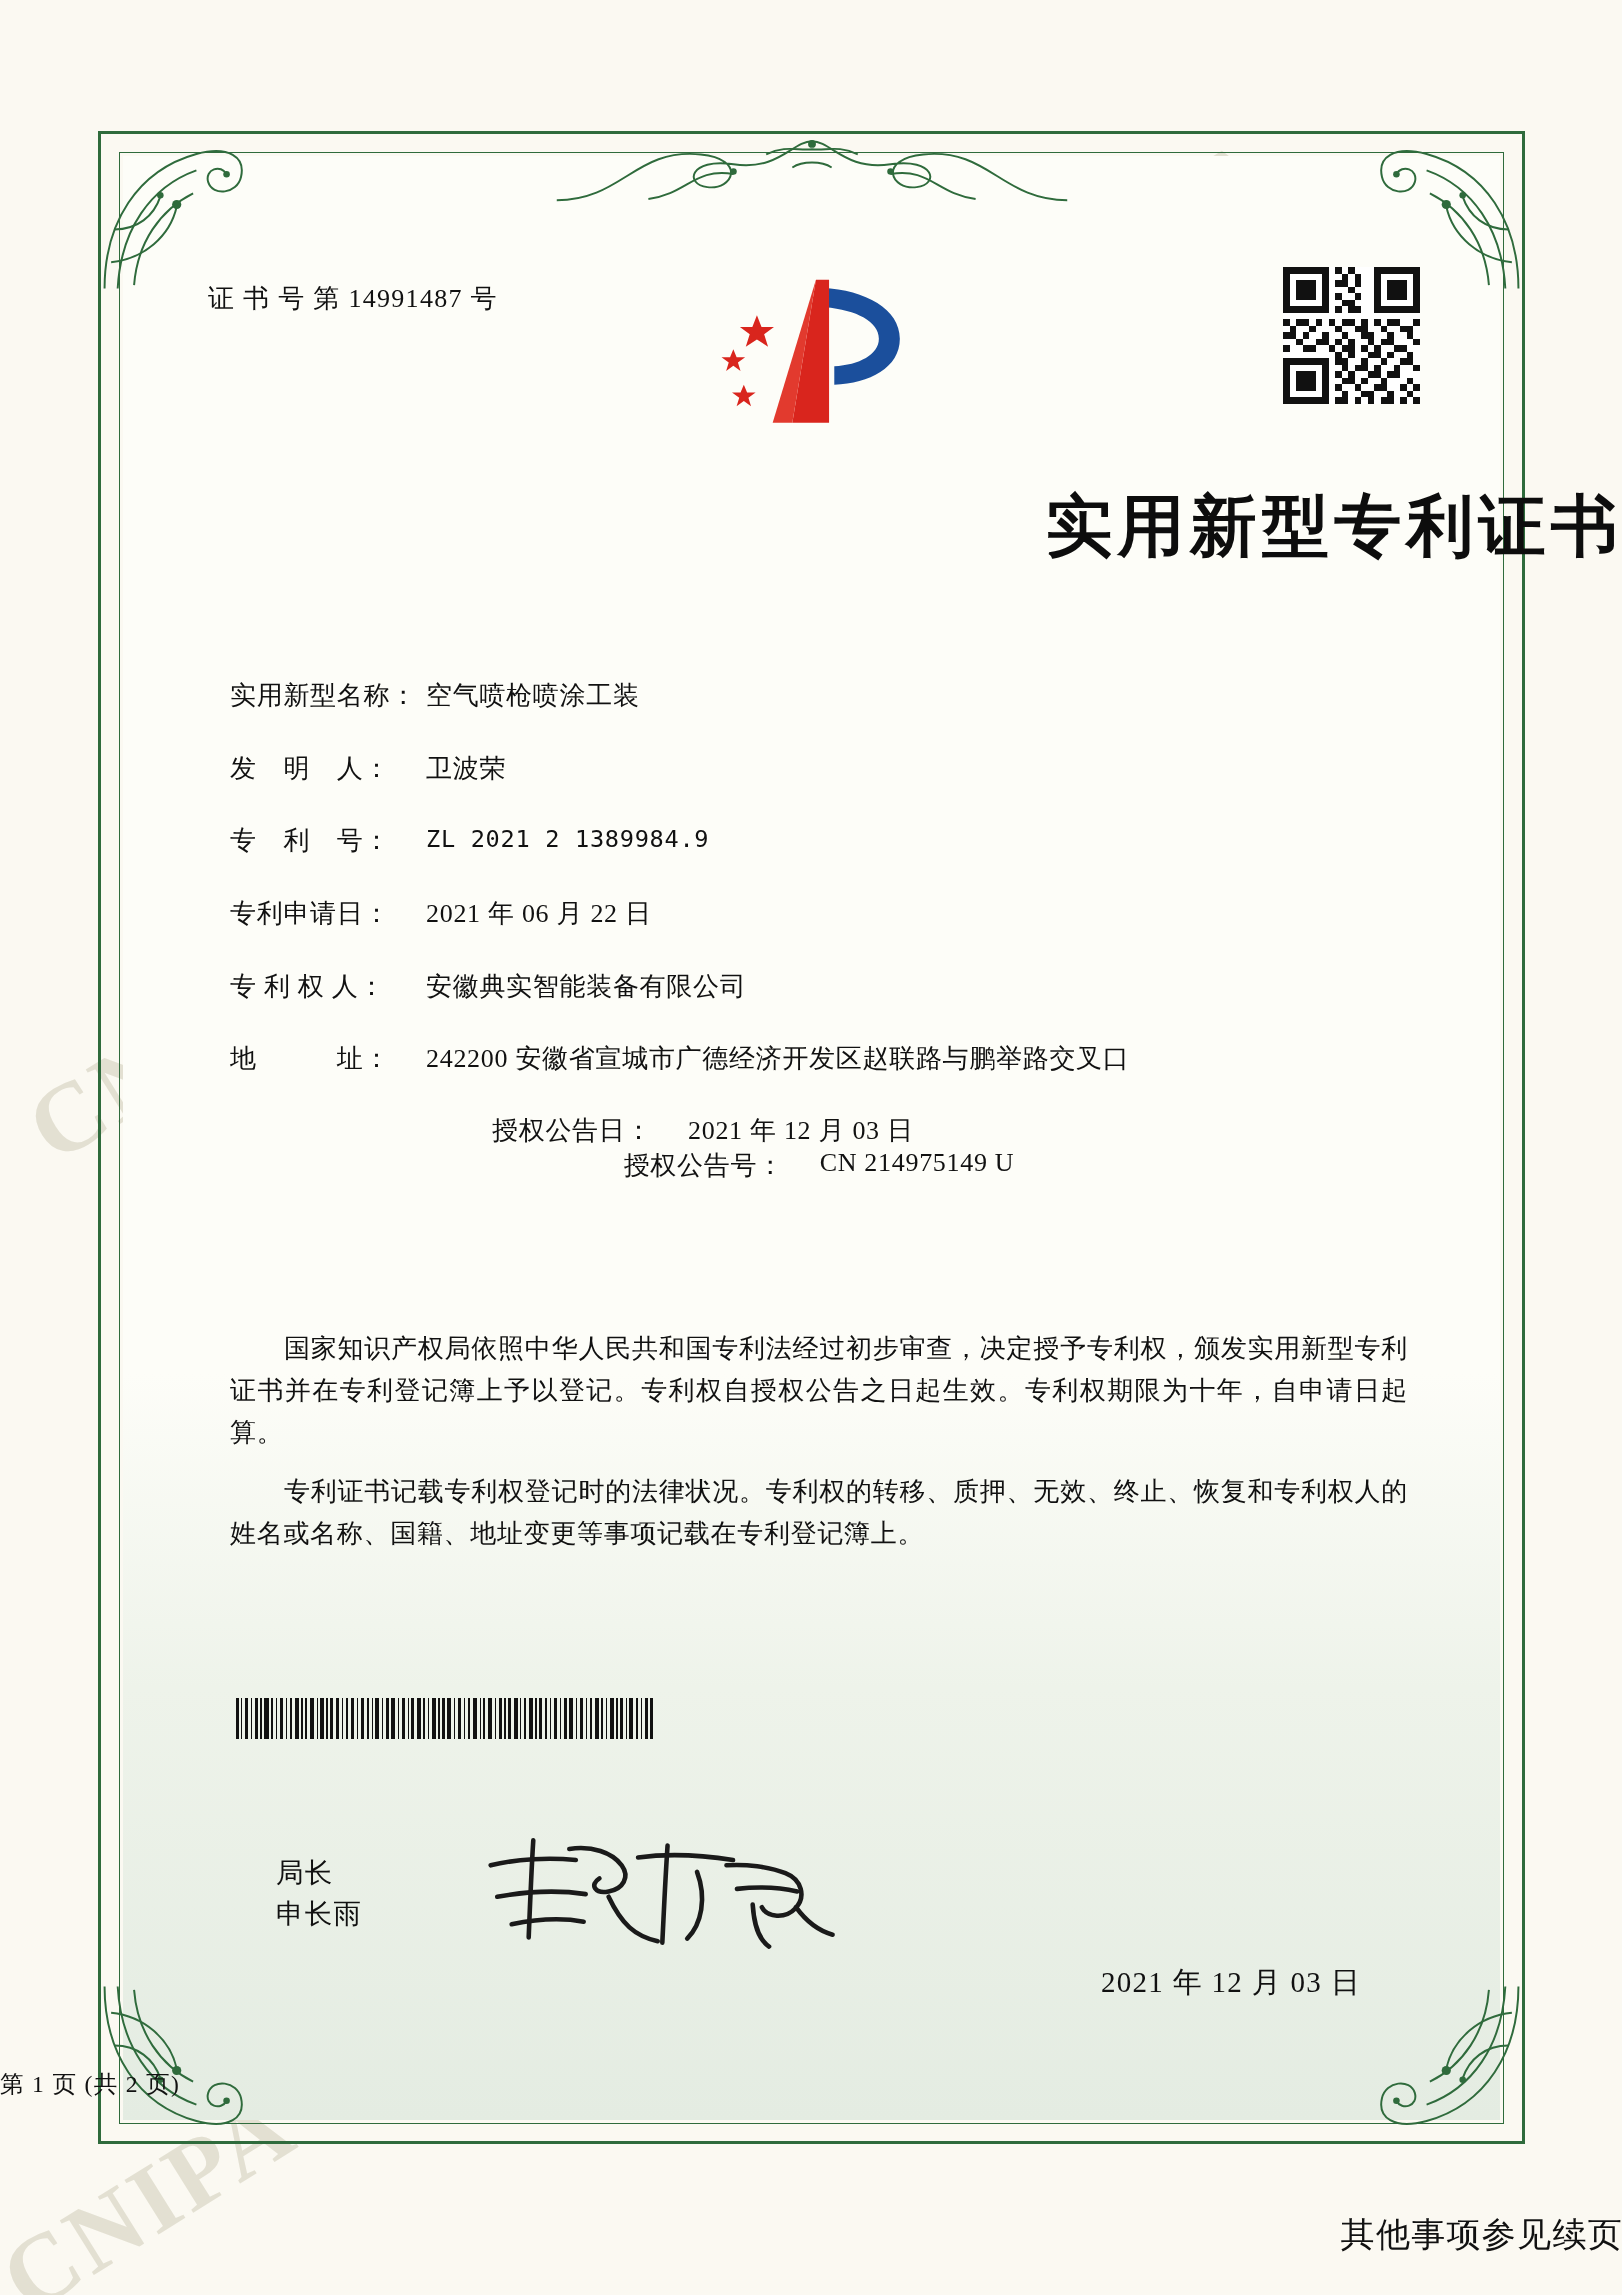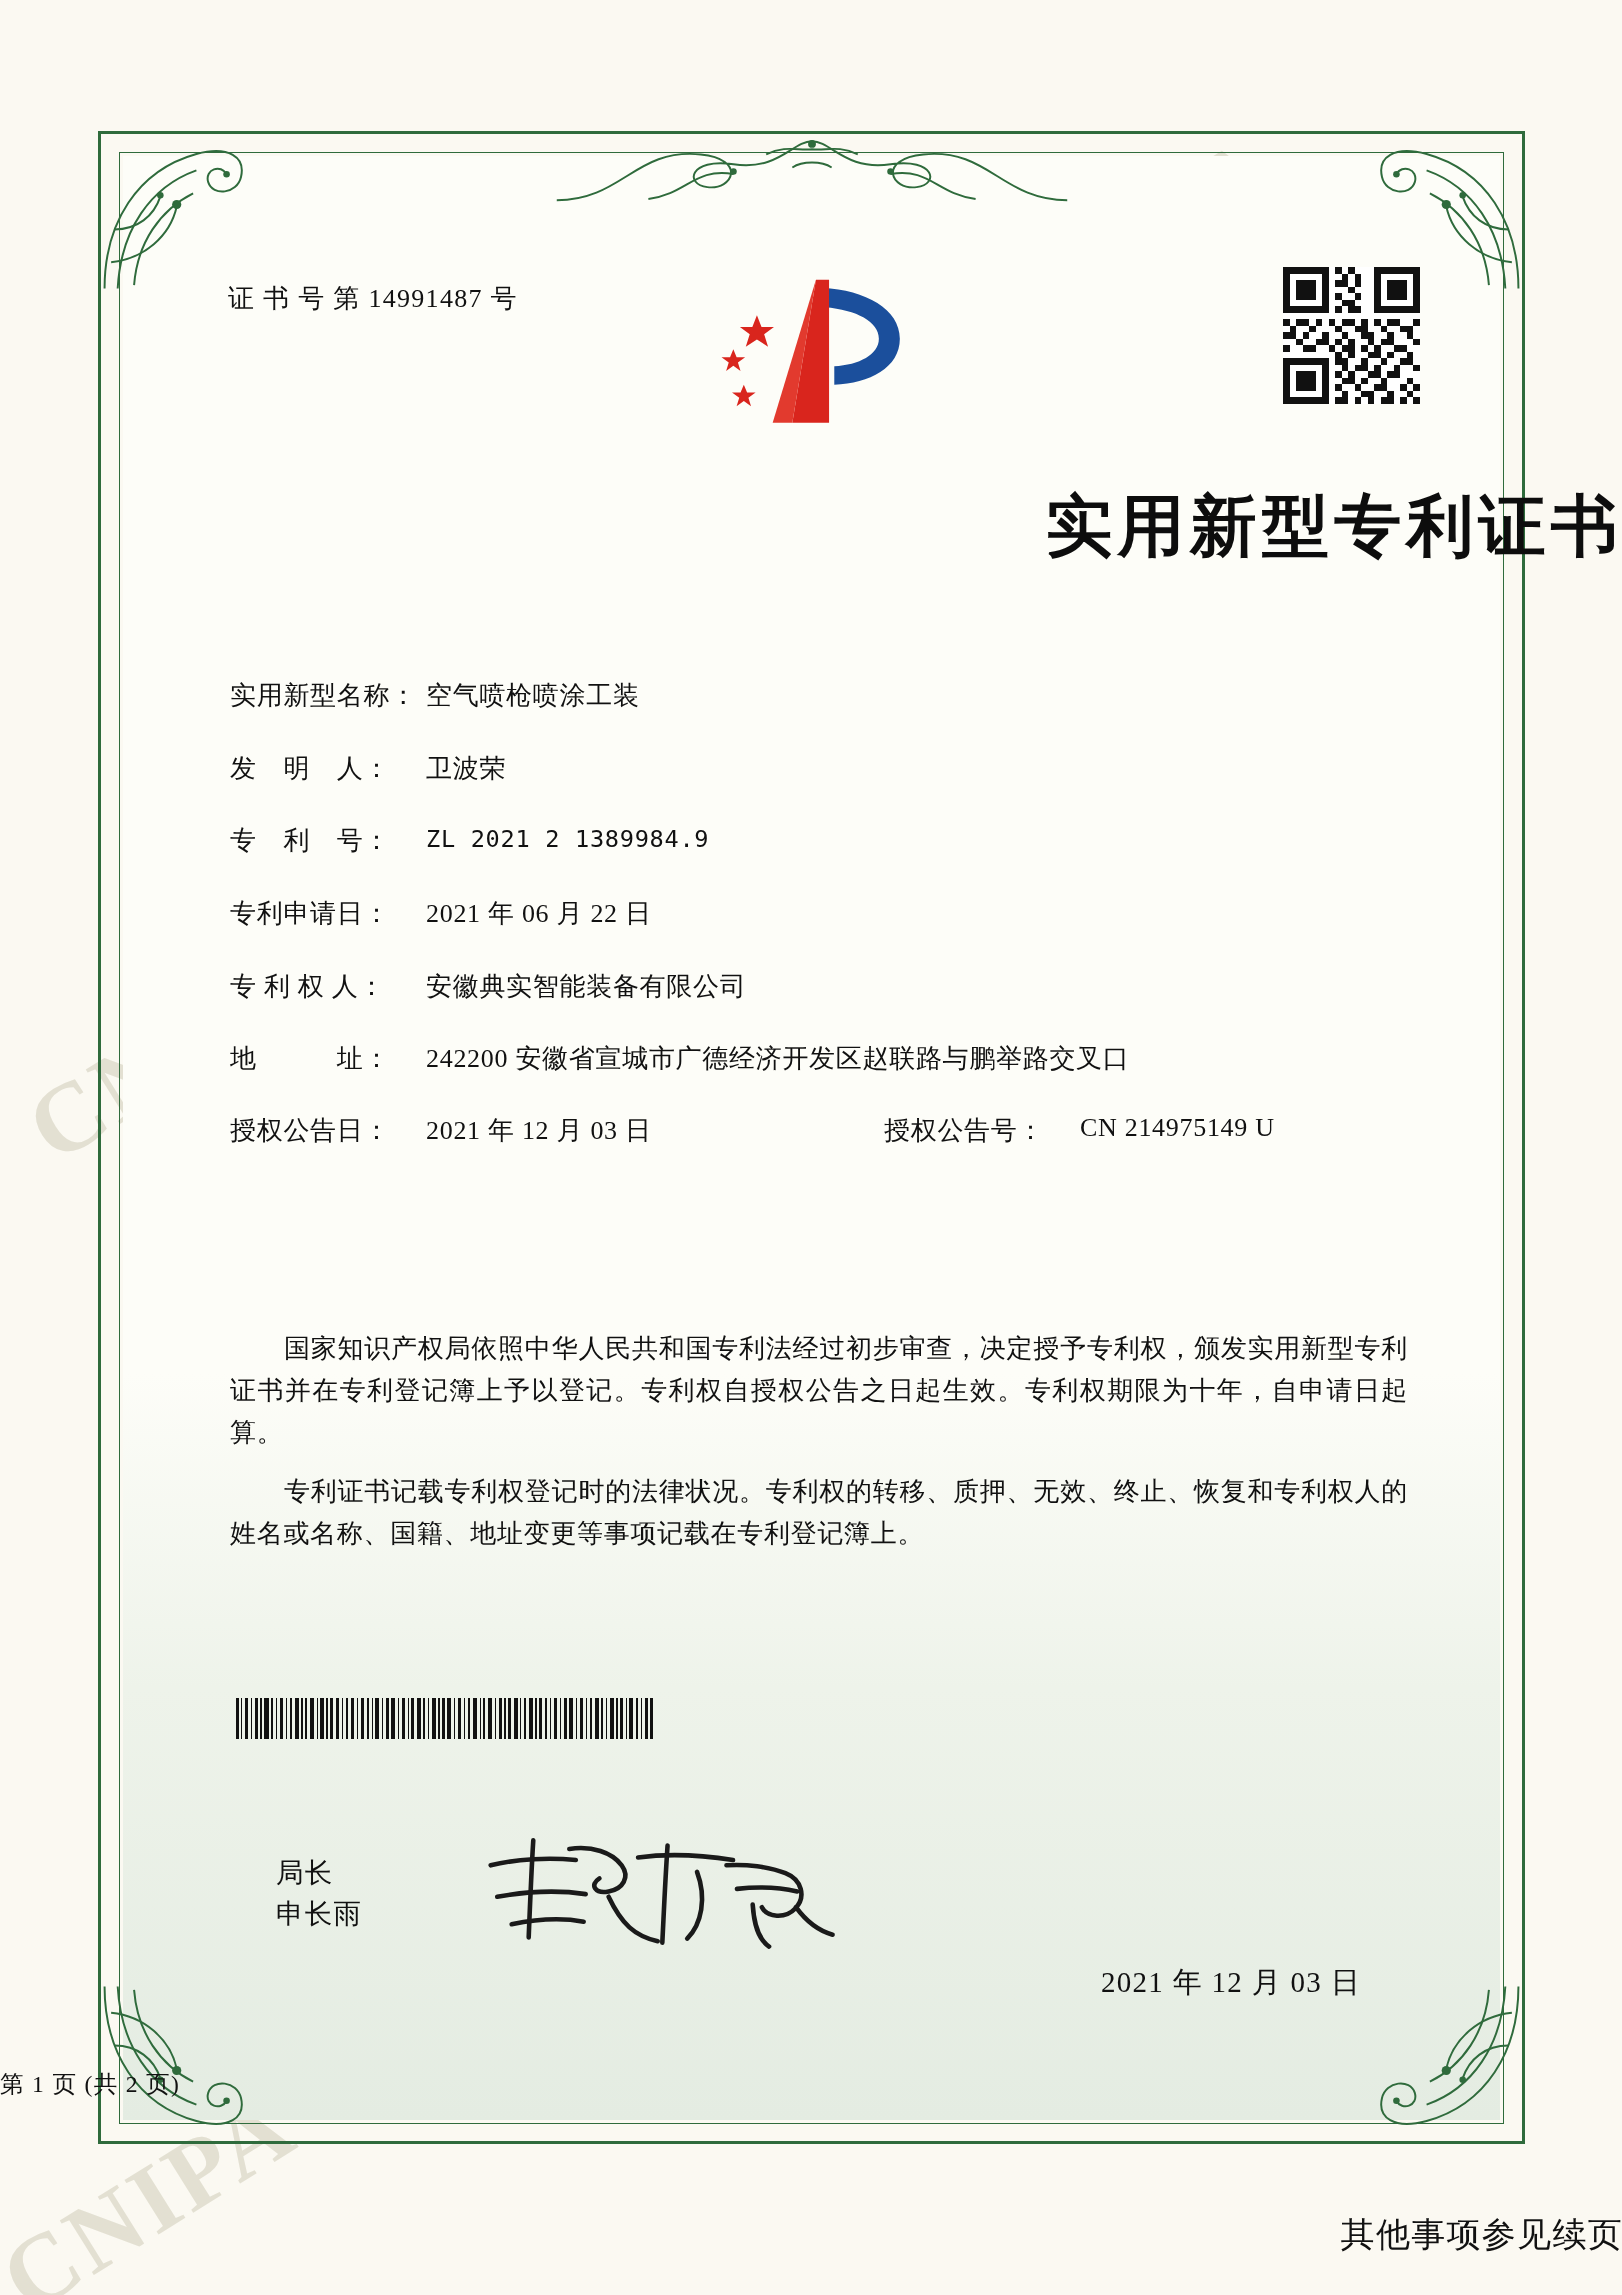--- a/index.html
+++ b/index.html
@@ -86,21 +86,20 @@
   .wm7 { left: -13px;  top: 2146px; font-size: 98px; transform: rotate(-32deg); }
 
   
   .cert-no {
     position: absolute;
     left: 208px;
     top: 281px;
     font-size: 26px;
     color: #111;
     letter-spacing: 1.3px;
-    margin-left: 20px;
   }
   .emblem {
     position: absolute;
     left: 50%;
     top: 268px;
     transform: translateX(-50%);
     width: 236px;
     height: 177px;
   }
   .emblem svg { width: 100%; height: 100%; }
@@ -149,21 +148,21 @@
   }
   .value {
     flex: 1;
     letter-spacing: 0.7px;
   }
   .value.mono {
     font-family: "DejaVu Sans Mono", "Liberation Mono", monospace;
     font-size: 23.6px;
     letter-spacing: 0.7px;
   }
-  .row-double { display: flex; align-items: center; margin-bottom: 26px; }
+  .row-double { display: flex; align-items: center; margin-bottom: 26px; flex-direction: column; }
   .col-a { display: flex; width: 654px; }
   .col-b { display: flex; }
   .col-b .label { width: 196px; flex: 0 0 196px; }
 
   
   .paras {
     position: absolute;
     left: 230px;
     top: 1328px;
     width: 1178px;

